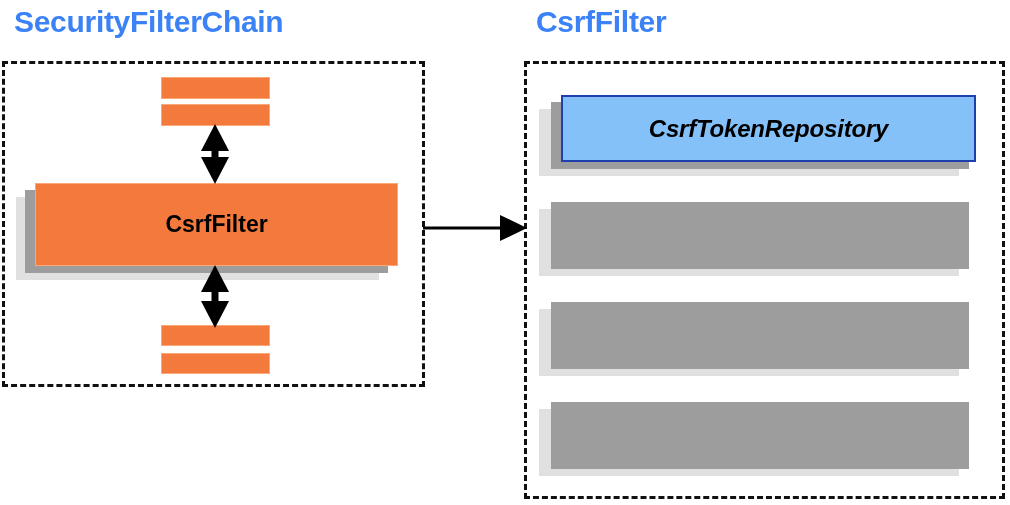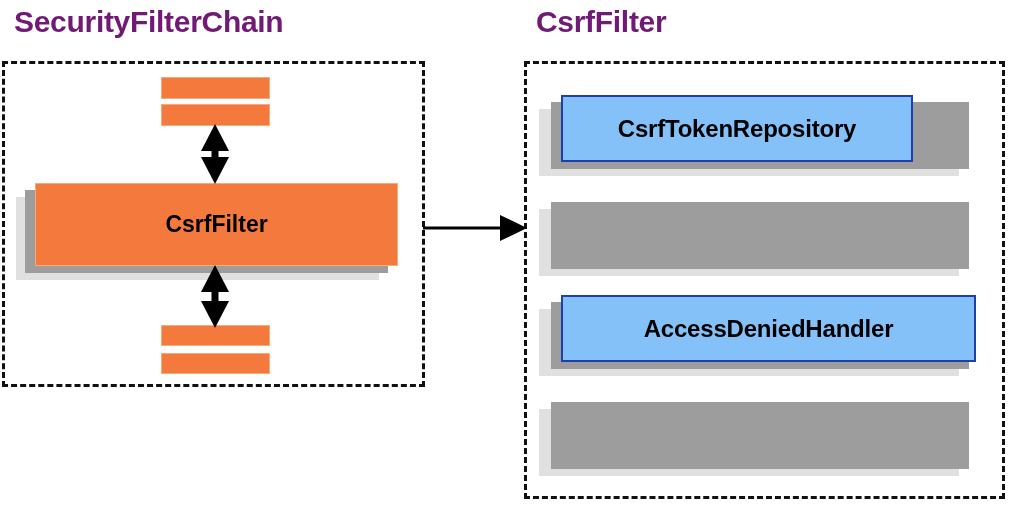--- a/index.html
+++ b/index.html
@@ -16,21 +16,21 @@
     height: 505px;
     background: #ffffff;
     overflow: hidden;
   }
 
   
   .panel-title {
     position: absolute;
     font-size: 30px;
     font-weight: bold;
-    color: #701a75;
+    color: #3b82f6;
     letter-spacing: -0.3px;
     white-space: nowrap;
     line-height: 1;
   }
   #title-left  { left: 14px;  top: 7px; }
   #title-right { left: 536px; top: 7px; }
 
   
   .dashed-box {
     position: absolute;
@@ -115,32 +115,29 @@
     <span>CsrfFilter</span>
   </div>
 
   <div class="orange-bar" style="left:161px; top:325px; width:109px; height:21px;"></div>
   <div class="orange-bar" style="left:161px; top:353px; width:109px; height:21px;"></div>
 
   <div id="box-right" class="dashed-box"></div>
 
   <div class="shadow-outer" style="left:539px; top:109px; width:420px; height:67px;"></div>
   <div class="shadow-inner" style="left:551px; top:102px; width:418px; height:67px;"></div>
-  <div class="blue-box" style="left:561px; top:95px; width:352px; height:67px;">
+  <div class="blue-box" style="left:561px; top:95px; width:415px; height:67px;font-style:italic;">
     <span>CsrfTokenRepository</span>
   </div>
 
   <div class="shadow-outer" style="left:539px; top:209px; width:420px; height:67px;"></div>
   <div class="shadow-inner" style="left:551px; top:202px; width:418px; height:67px;"></div>
 
   <div class="shadow-outer" style="left:539px; top:309px; width:420px; height:67px;"></div>
   <div class="shadow-inner" style="left:551px; top:302px; width:418px; height:67px;"></div>
-  <div class="blue-box" style="left:561px; top:295px; width:415px; height:67px;">
-    <span>AccessDeniedHandler</span>
-  </div>
 
   <div class="shadow-outer" style="left:539px; top:409px; width:420px; height:67px;"></div>
   <div class="shadow-inner" style="left:551px; top:402px; width:418px; height:67px;"></div>
 
   <svg id="arrows" viewBox="0 0 1010 505">
 
     <g>
       <line x1="215" y1="137" x2="215" y2="172" stroke="#000000" stroke-width="7"></line>
       <polygon points="215,124 229,151 201,151" fill="#000000"></polygon>
       <polygon points="215,184 229,157 201,157" fill="#000000"></polygon>

